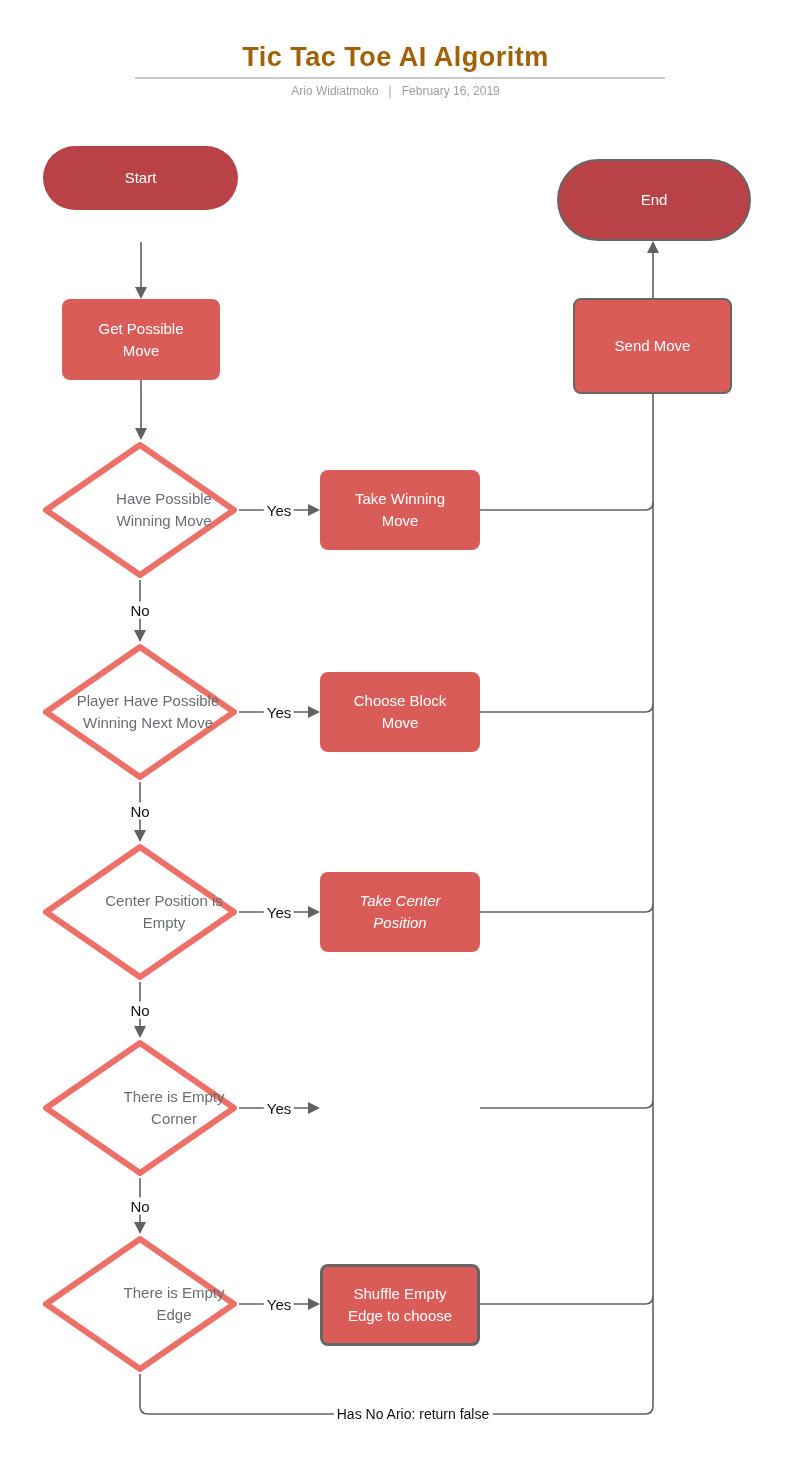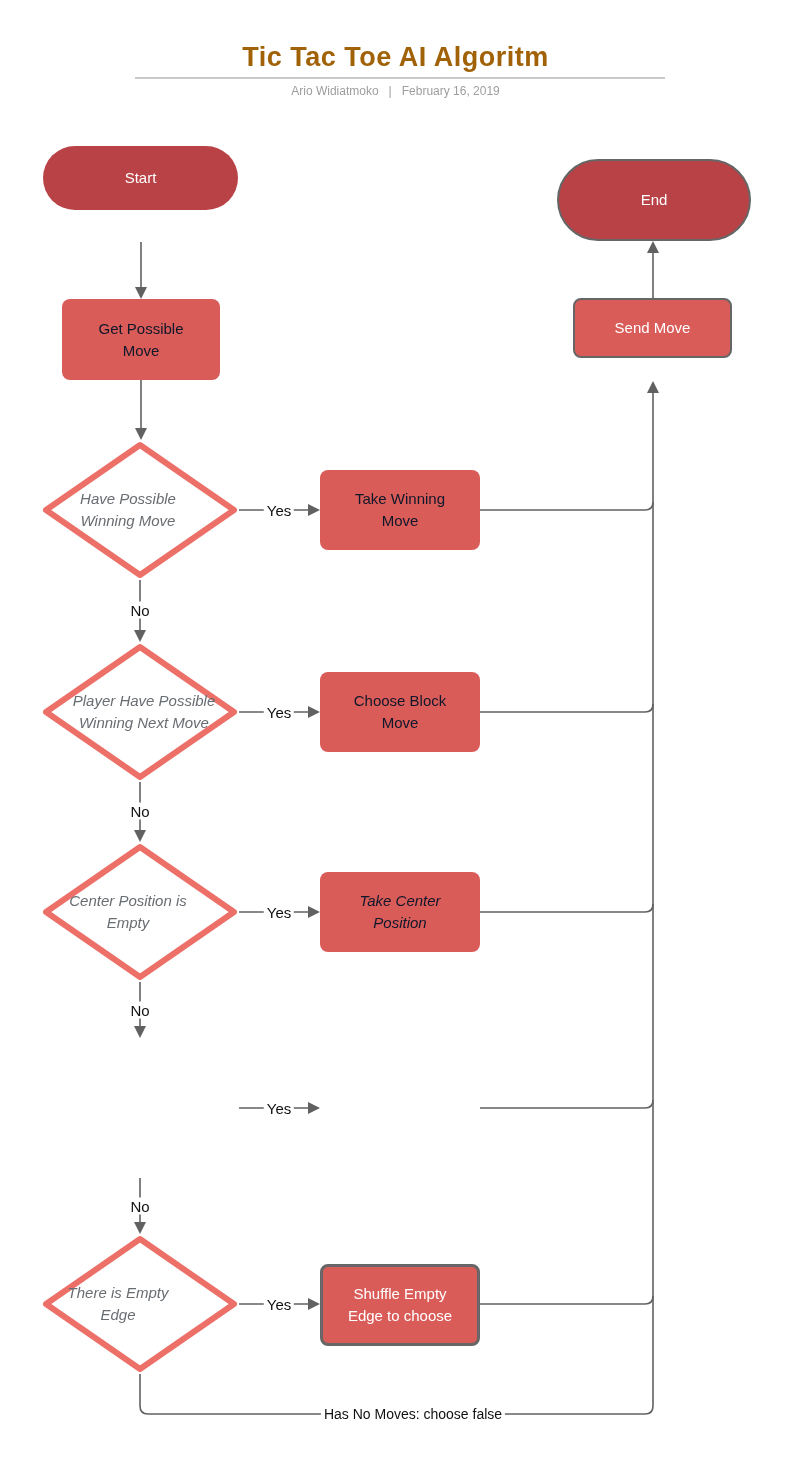--- a/index.html
+++ b/index.html
@@ -16,29 +16,29 @@
 
   
   svg.edges{position:absolute;left:0;top:0;z-index:1;}
   svg.edges path{fill:none;stroke:#616161;stroke-width:1.6px;}
   svg.edges polygon{fill:#616161;stroke:none;}
 
   
   .node{position:absolute;z-index:2;display:flex;align-items:center;justify-content:center;
         text-align:center;font-size:15px;line-height:1.45;box-sizing:border-box;}
   .terminator{background:#b94246;color:#ffffff;border-radius:42px;}
-  .process{background:#d95c59;color:#0f172a;border-radius:8px;}
+  .process{background:#d95c59;color:#ffffff;border-radius:8px;}
   .gray-border{border:2.5px solid #666666;}
   .dark-text{color:#ffffff;}
 
   .decision{position:absolute;z-index:2;width:198px;height:140px;}
   .decision svg{position:absolute;left:0;top:0;}
-  .decision .dlabel{position:absolute;left:12px;top:0;width:100%;height:100%;
-        display:flex;align-items:center;justify-content:flex-start;text-align:center;
-        color:#686d72;font-size:15px;line-height:1.5;font-style:italic;}
+  .decision .dlabel{position:absolute;left:0;top:0;width:100%;height:100%;
+        display:flex;align-items:center;justify-content:flex-end;text-align:center;
+        color:#686d72;font-size:15px;line-height:1.5;}
   .dlabel span{display:block;max-width:150px;}
   .dlabel span.wide{max-width:182px;}
 
   
   .edge-label{position:absolute;z-index:3;transform:translate(-50%,-50%);
         background:#ffffff;padding:0 3px;font-size:15px;color:#111111;white-space:nowrap;}
   .edge-label.long{font-size:14px;}
 </style>
 </head>
 <body>
@@ -100,21 +100,21 @@
   </div>
 
   <div class="node terminator gray-border dark-text" style="left:557px;top:159px;width:194px;height:82px;">
     <span>End</span>
   </div>
 
   <div class="node process" style="left:62px;top:299px;width:158px;height:81px;">
     <span style="max-width:112px;">Get Possible Move</span>
   </div>
 
-  <div class="node process gray-border dark-text" style="left:573px;top:298px;width:159px;height:60px;align-items:center;">
+  <div class="node process gray-border dark-text" style="left:573px;top:298px;width:159px;height:96px;align-items:center;">
     <span>Send Move</span>
   </div>
 
   <div class="decision" style="left:41px;top:440px;">
     <svg width="198" height="140" viewBox="0 0 198 140">
       <polygon points="99,5 193,70 99,135 5,70" fill="#ffffff" stroke="#ec7068" stroke-width="6" stroke-linejoin="round"></polygon>
     </svg>
     <div class="dlabel">
         <span>Have Possible Winning Move</span>
       </div>
@@ -131,20 +131,28 @@
 
   <div class="decision" style="left:41px;top:842px;">
     <svg width="198" height="140" viewBox="0 0 198 140">
       <polygon points="99,5 193,70 99,135 5,70" fill="#ffffff" stroke="#ec7068" stroke-width="6" stroke-linejoin="round"></polygon>
     </svg>
     <div class="dlabel">
         <span>Center Position is Empty</span>
       </div>
   </div>
 
+  <div class="decision" style="left:41px;top:1038px;">
+    <svg width="198" height="140" viewBox="0 0 198 140">
+      <polygon points="99,5 193,70 99,135 5,70" fill="#ffffff" stroke="#ec7068" stroke-width="6" stroke-linejoin="round"></polygon>
+    </svg>
+    <div class="dlabel">
+        <span style="max-width:130px;">There is Empty Corner</span>
+      </div>
+  </div>
 
   <div class="decision" style="left:41px;top:1234px;">
     <svg width="198" height="140" viewBox="0 0 198 140">
       <polygon points="99,5 193,70 99,135 5,70" fill="#ffffff" stroke="#ec7068" stroke-width="6" stroke-linejoin="round"></polygon>
     </svg>
     <div class="dlabel">
         <span style="max-width:130px;">There is Empty Edge</span>
       </div>
   </div>
 
@@ -165,15 +173,15 @@
   <span class="edge-label" style="left:279px;top:712px;">Yes</span>
   <span class="edge-label" style="left:279px;top:912px;">Yes</span>
   <span class="edge-label" style="left:279px;top:1108px;">Yes</span>
   <span class="edge-label" style="left:279px;top:1304px;">Yes</span>
 
   <span class="edge-label" style="left:140px;top:610px;">No</span>
   <span class="edge-label" style="left:140px;top:811px;">No</span>
   <span class="edge-label" style="left:140px;top:1010px;">No</span>
   <span class="edge-label" style="left:140px;top:1206px;">No</span>
 
-  <span class="edge-label long" style="left:413px;top:1414px;">Has No Moves: choose false</span>
+  <span class="edge-label long" style="left:413px;top:1414px;">Has No Ario: return false</span>
 
 </div>
 
 </body></html>

